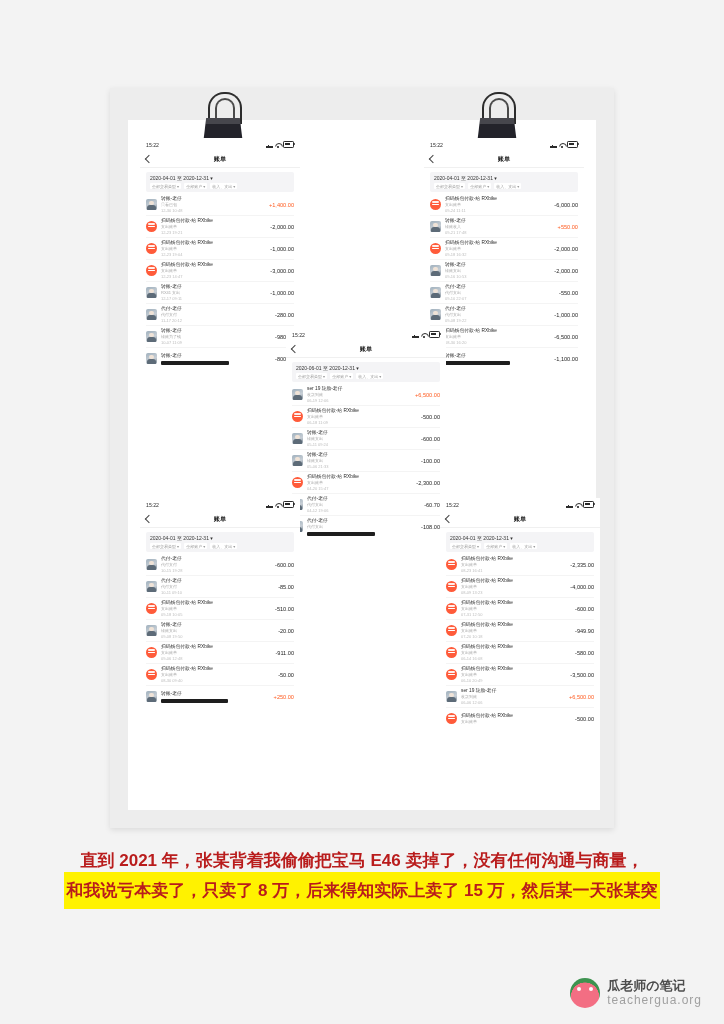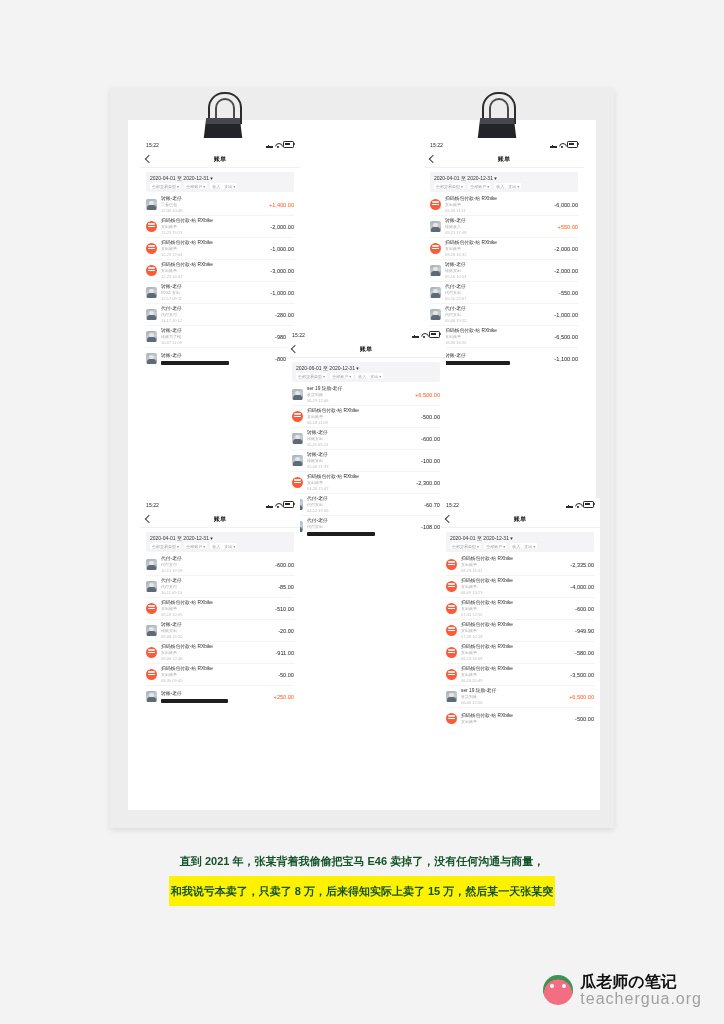--- a/index.html
+++ b/index.html
@@ -331,23 +331,23 @@
   #shot-4 { left: 140px; top: 498px; width: 160px; height: 312px; }
   #shot-5 { left: 440px; top: 498px; width: 160px; height: 312px; }
 
   
   .caption {
     position: absolute;
     left: 0;
     top: 846px;
     width: 724px;
     text-align: center;
-    font-size: 11px;
+    font-size: 17px;
     line-height: 30px;
-    color: #14532d;
+    color: #b91c1c;
     font-family: "Liberation Sans", sans-serif;
     font-weight: bold;
   }
   .caption .line {
     display: block;
   }
   .caption .hl {
     background: #fff200;
     padding: 9px 2px;
   }
@@ -383,26 +383,26 @@
     position: absolute;
     right: 7px; top: 9px;
     width: 4px; height: 4px;
     border-radius: 50%;
     background: #fff;
   }
   .wm-text {
     line-height: 1.1;
   }
   .wm-title {
-    font-size: 16px;
-    color: #000000;
+    font-size: 13px;
+    color: #404040;
     font-weight: bold;
   }
   .wm-sub {
-    font-size: 16px;
+    font-size: 12px;
     color: #9a9a9a;
     letter-spacing: 1px;
   }
 </style>
 </head>
 <body>
 
 <div class="page">
 
   <div class="board">

